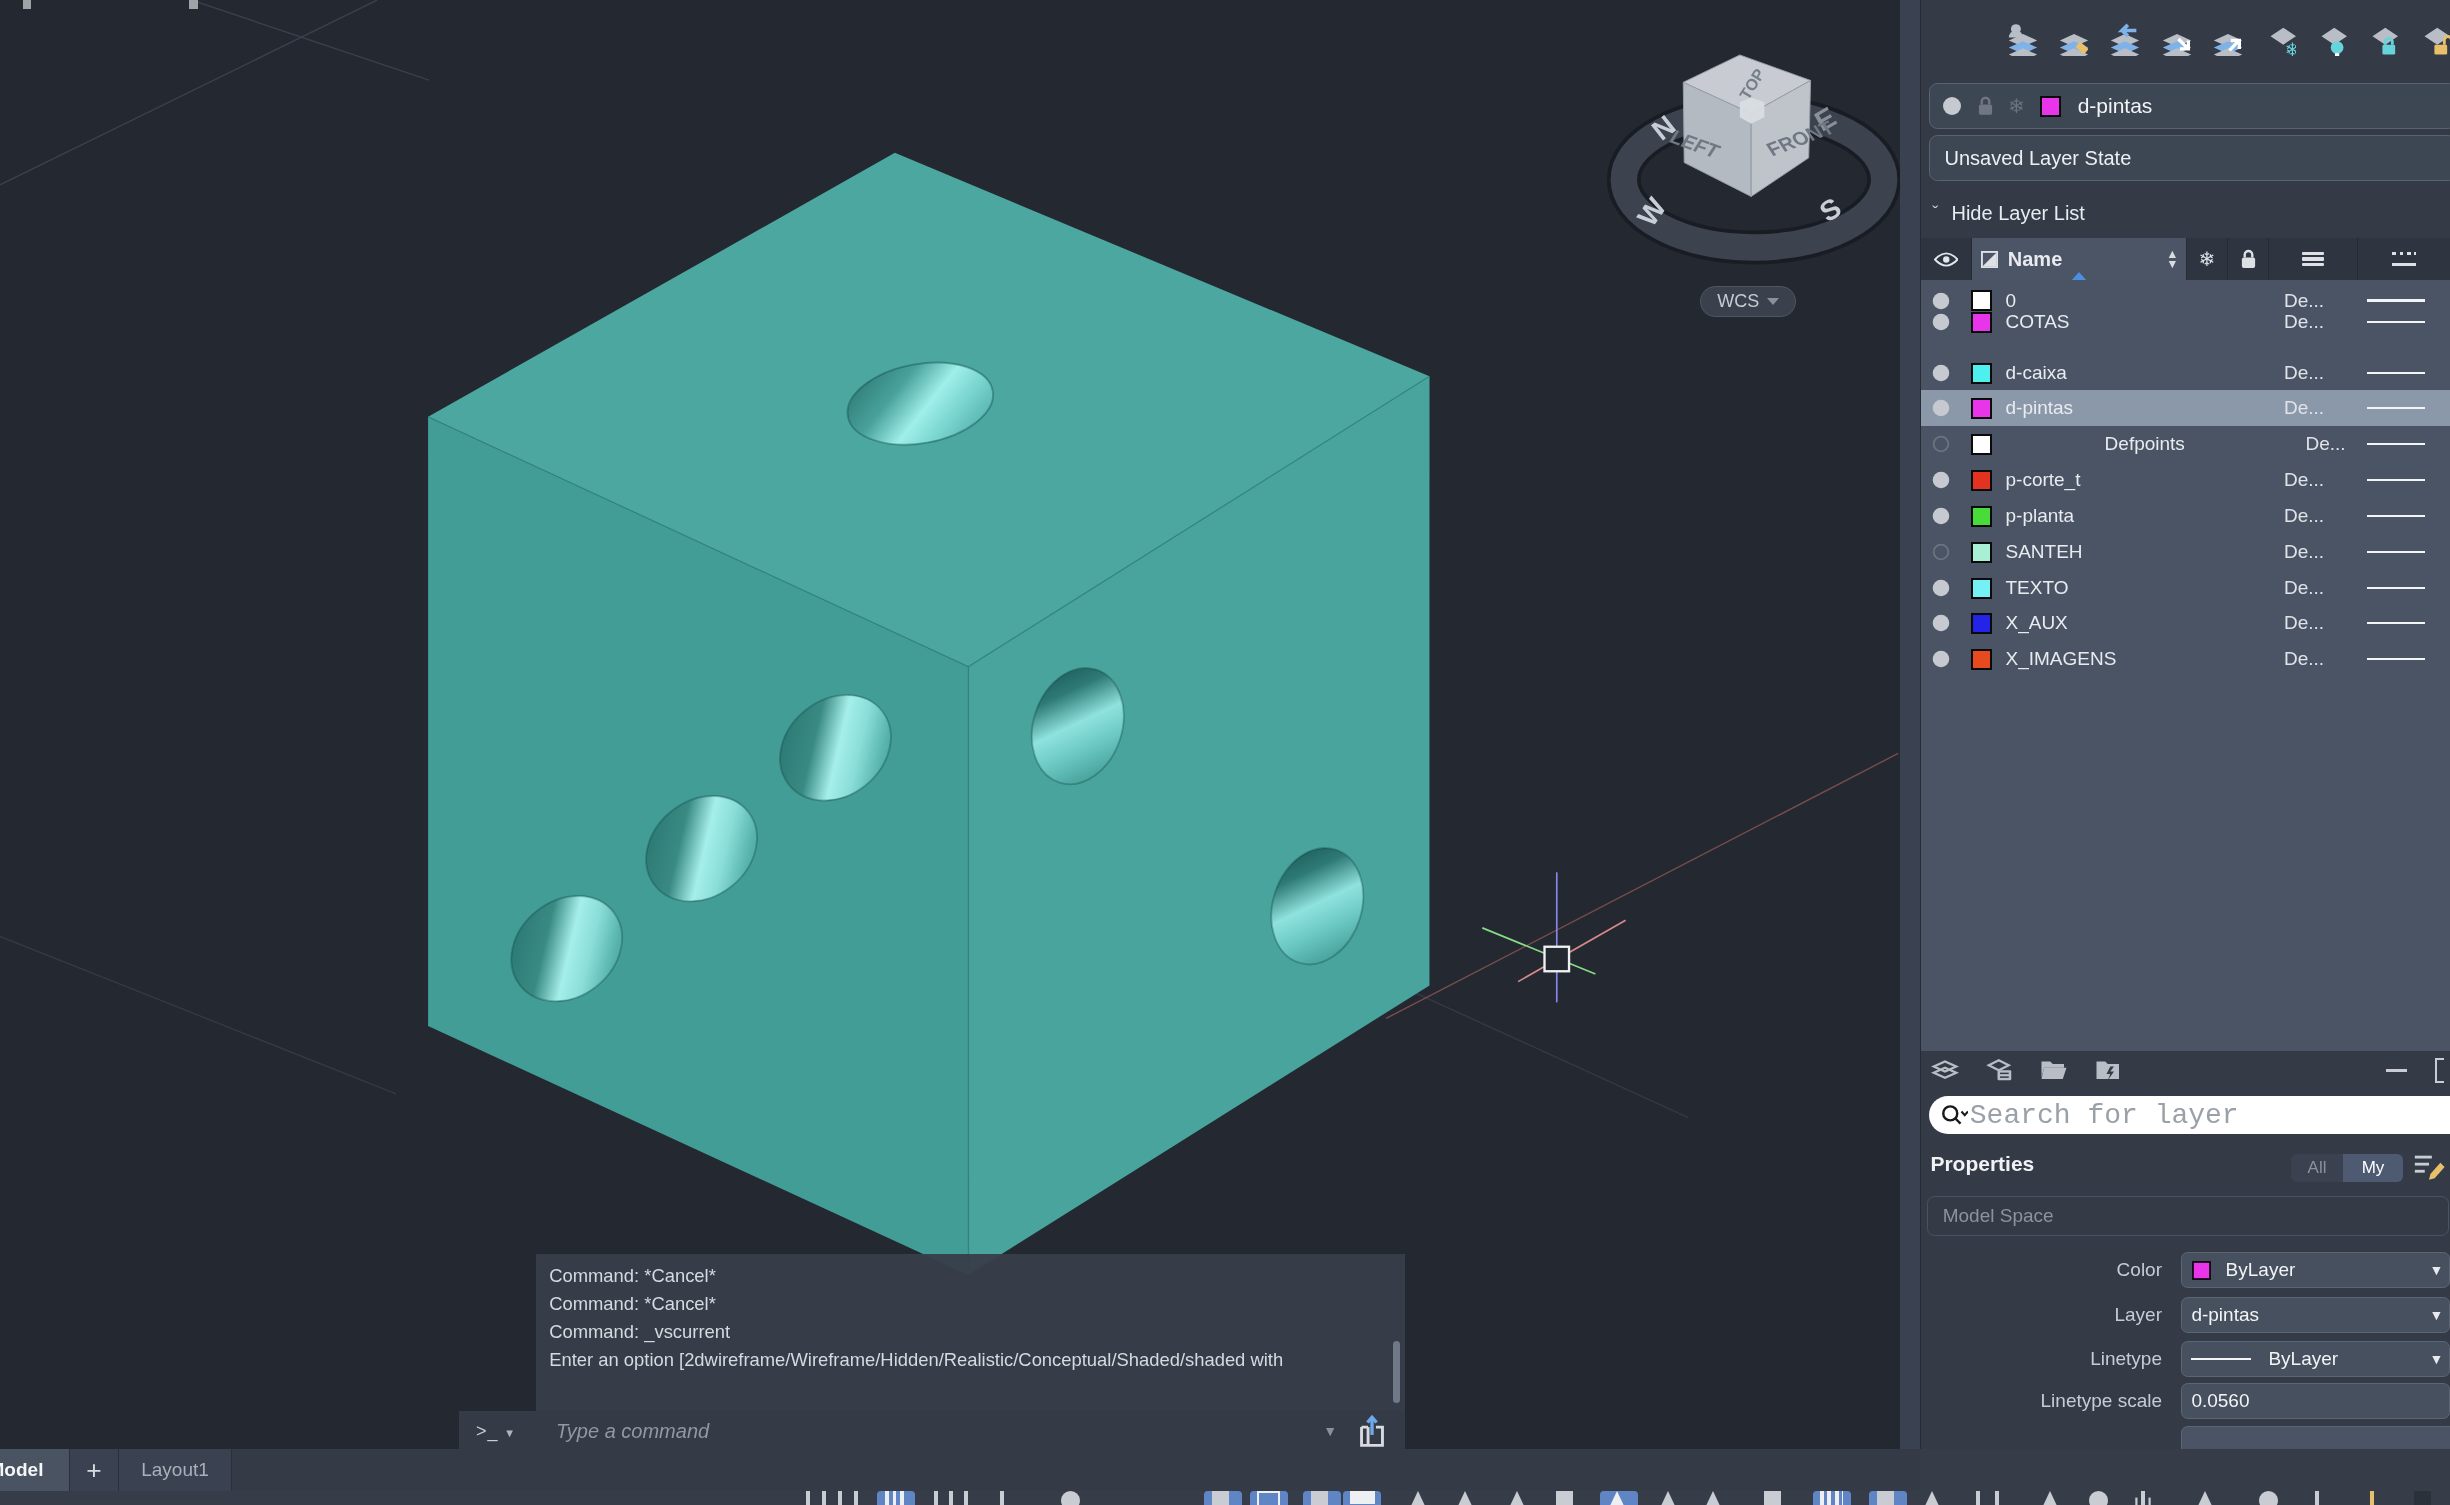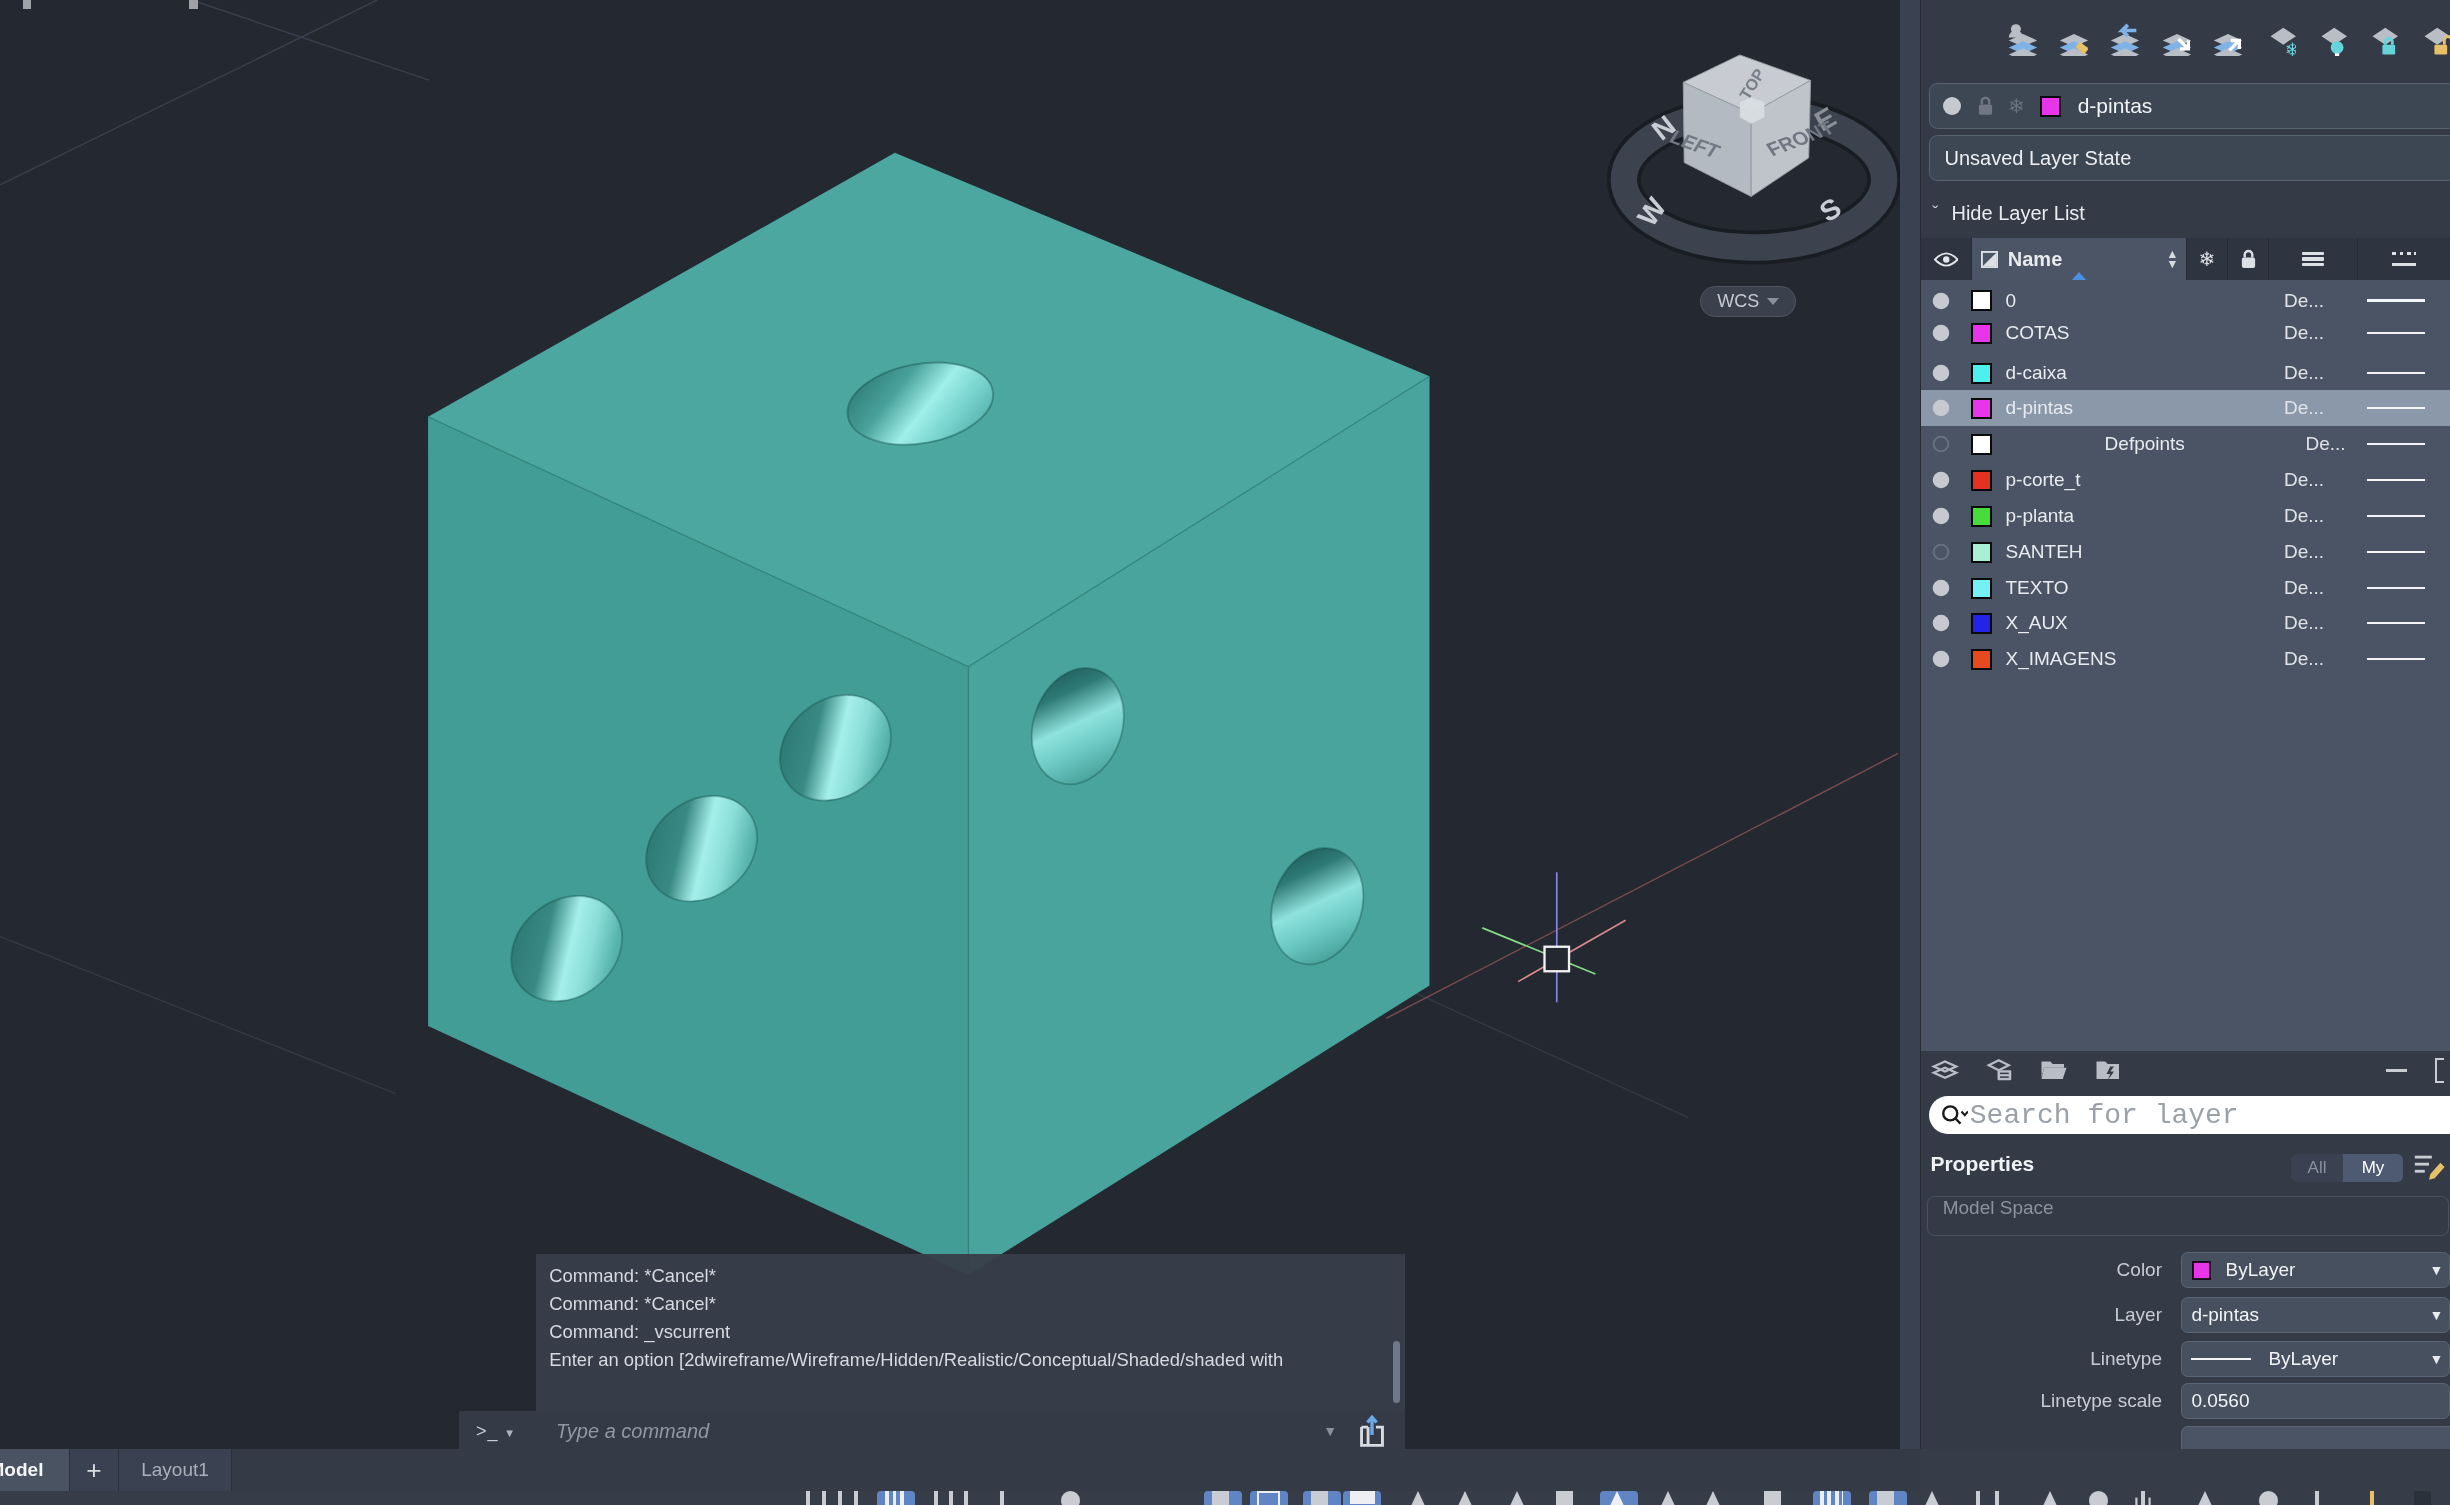--- a/index.html
+++ b/index.html
@@ -55,21 +55,21 @@
   #search-row input{border:none;outline:none;font-size:28px;color:#701a75;background:transparent;width:415px;
       font-family:Liberation Mono, monospace;}
   #search-row input::placeholder{color:#9AA0A8;}
 
   
   #props-title{position:absolute;left:9.4px;top:1152px;font-size:21px;font-weight:bold;color:#F0F2F5;}
   #seg{position:absolute;left:370px;top:1154px;height:28px;display:flex;border-radius:5.7px;overflow:hidden;font-size:17px;}
   #seg .seg-all{width:52px;background:#3A4150;color:#8A919C;display:flex;align-items:center;justify-content:center;}
   #seg .seg-my{width:60px;background:#4D5A71;color:#FFFFFF;display:flex;align-items:center;justify-content:center;}
   #space-field{position:absolute;left:5.7px;top:1196px;width:522px;height:40px;border:1.9px solid #4A5362;border-radius:7.5px;
-      display:flex;align-items:flex-start;padding-left:15px;box-sizing:border-box;color:#8C939D;font-size:19px;}
+      display:flex;align-items:center;padding-left:15px;box-sizing:border-box;color:#8C939D;font-size:19px;}
   .prop-row{position:absolute;left:0;width:529px;height:38px;display:flex;align-items:center;}
   .prop-label{width:241px;text-align:right;font-size:19px;color:#C7CCD4;flex:none;}
   .prop-field{margin-left:19px;width:279px;height:36px;background:#46505F;border:1.9px solid #5C6574;border-radius:6.6px;
       display:flex;align-items:center;box-sizing:border-box;padding:0 9.4px;font-size:19px;color:#F2F4F6;position:relative;}
   .prop-field .caret{position:absolute;right:5.7px;color:#E8EAEE;font-size:14px;}
   .prop-field .swatch{margin-right:13.2px;transform:scale(.9);}
   .fieldline{width:60px;height:2.8px;background:#F2F4F6;margin-right:17px;}
 
   
   #cmd-history{left:536px;top:1254px;width:869px;height:157px;background:rgba(55,62,74,0.96);
@@ -339,21 +339,21 @@
     <div id="layer-list">
         <div class="layer-row" style="top: 2.8px;">
           <span class="dot"></span>
           <span class="swatch" style="background: rgb(255, 255, 255);"></span>
           <span class="lname">0</span>
           <span class="lwt">De...</span>
           <span class="ltline">
             <i></i>
           </span>
         </div>
-        <div class="layer-row" style="top: 35px;">
+        <div class="layer-row" style="top: 24px;">
           <span class="dot"></span>
           <span class="swatch" style="background: rgb(233, 53, 233);"></span>
           <span class="lname">COTAS</span>
           <span class="lwt">De...</span>
           <span class="ltline">
             <i></i>
           </span>
         </div>
         <div class="layer-row" style="top: 75px;">
           <span class="dot"></span>

